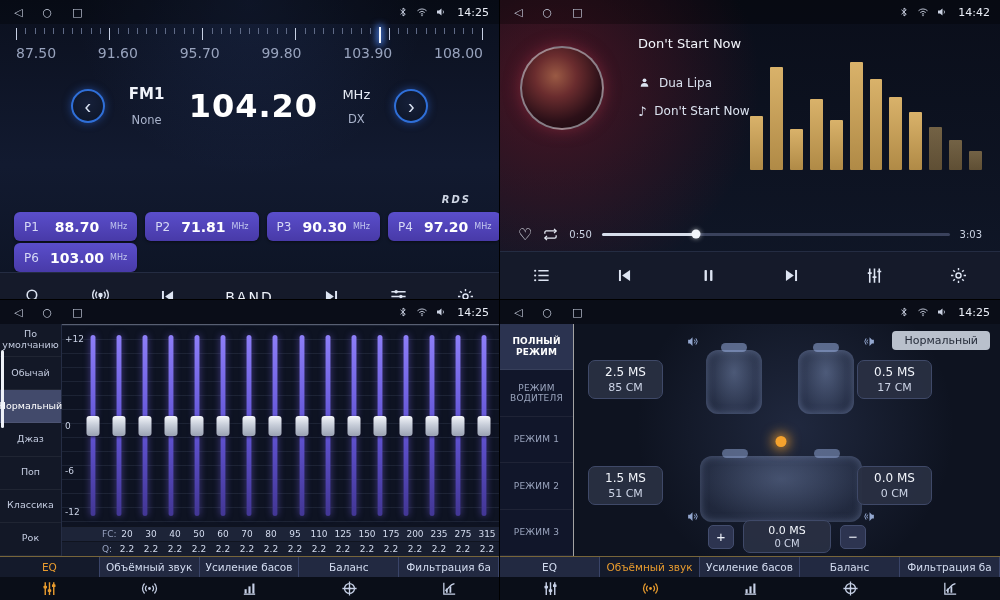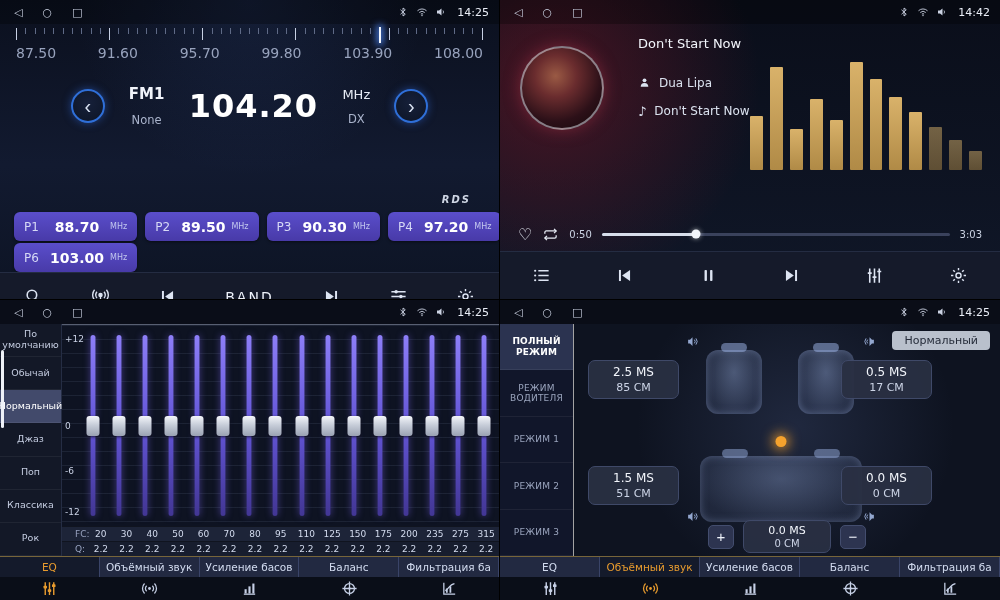--- a/index.html
+++ b/index.html
@@ -104,21 +104,21 @@
   .vtrack { position:absolute; left:50%; top:0; bottom:0; width:5px; transform:translateX(-50%);
             border-radius:3px; background:linear-gradient(180deg,#8d7ef8 0%,#6355d6 50%,#423694 100%);
             box-shadow:0 0 7px rgba(125,105,250,.5); }
   .vknob { position:absolute; left:50%; width:13px; height:20px; border-radius:3px;
            transform:translate(-50%,-50%); cursor:grab;
            background:linear-gradient(180deg,#f4f6fa 0%,#c7cdd9 45%,#9aa2b2 100%);
            box-shadow:0 1px 3px rgba(0,0,0,.7); }
   .fcrow { height:15px; flex:none; display:flex; align-items:center; background:#1d2438;
            font-size:9px; border-top:1px solid #10141f; }
   .fcrow.qrow { background:#171d2e; }
-  .rl { width:26px; flex:none; padding-left:13px; color:#97a2bf; }
+  .rl { width:26px; flex:none; padding-left:13px; color:#97a2bf;margin-left:27px; }
   .cells { flex:1; display:flex; }
   .cells span { flex:1; text-align:center; color:#d3dbee; }
 
   
   .tabbar { height:44px; flex:none; display:flex; flex-direction:column; border-top:1px solid #77653a; }
   .tabtexts { height:20px; display:grid; grid-template-columns:repeat(5,1fr); background:#222941; }
   .tabtext { display:flex; align-items:center; justify-content:center; font-size:10.5px; color:#d3dcf0;
              border-right:1px solid #3a4468; overflow:hidden; white-space:nowrap; cursor:pointer; }
   .tabtext.active { background:#141a2b; color:#e89b2e; }
   .tabicons { flex:1; display:grid; grid-template-columns:repeat(5,1fr); background:#0a0e18; }
@@ -148,21 +148,21 @@
            box-shadow:inset 0 0 9px rgba(165,185,235,.35); }
   .bench::before,.bench::after { content:""; position:absolute; top:-7px; width:26px; height:9px;
            border-radius:5px; background:rgba(150,172,220,.5); }
   .bench::before { left:22px; } .bench::after { right:22px; }
   .hotspot { position:absolute; left:50%; top:96px; transform:translateX(-50%); width:11px; height:11px;
              border-radius:50%; background:#f5a22d; box-shadow:0 0 12px 3px rgba(245,162,45,.75); }
   .spk { position:absolute; color:#93a7cf; cursor:pointer; } .spk svg { width:15px; height:15px; }
   .spk.tl { left:-13px; top:-6px; } .spk.tr { right:-13px; top:-6px; transform:scaleX(-1); }
   .spk.bl { left:-13px; bottom:10px; } .spk.br { right:-13px; bottom:10px; transform:scaleX(-1); }
   .spk.sub { left:50%; bottom:-13px; transform:translateX(-50%); }
-  .dbox { position:absolute; width:91px; border-radius:7px; background:rgba(41,47,66,.95);
+  .dbox { position:absolute; width:75px; border-radius:7px; background:rgba(41,47,66,.95);
           border:1px solid #3f4968; text-align:center; padding:4px 0; cursor:pointer; }
   .dbox .ms { font-size:12px; color:#f2f5fb; }
   .dbox .cm { font-size:11px; color:#ccd4e6; margin-top:2px; }
   .dbox.posfl { left:14px; top:36px; } .dbox.posfr { right:68px; top:36px; }
   .dbox.posrl { left:14px; top:142px; } .dbox.posrr { right:68px; top:142px; }
   .adjrow { position:absolute; left:50%; bottom:3px; transform:translateX(-50%);
             display:flex; align-items:center; gap:9px; }
   .adjbtn { width:26px; height:24px; border-radius:5px; background:#2d3450; border:1px solid #434d6e;
             color:#eef2fa; font-size:15px; display:flex; align-items:center; justify-content:center; cursor:pointer; }
   .adjval { width:88px; border-radius:7px; background:rgba(41,47,66,.95); border:1px solid #3f4968;
@@ -290,21 +290,21 @@
 
     <div class="rds">RDS</div>
     <div class="presets" id="radio-presets">
         <div class="preset">
           <span class="pl">P1</span>
           <span class="pf">88.70</span>
           <span class="pu">MHz</span>
         </div>
         <div class="preset">
           <span class="pl">P2</span>
-          <span class="pf">89.50</span>
+          <span class="pf">71.81</span>
           <span class="pu">MHz</span>
         </div>
         <div class="preset">
           <span class="pl">P3</span>
           <span class="pf">90.30</span>
           <span class="pu">MHz</span>
         </div>
         <div class="preset">
           <span class="pl">P4</span>
           <span class="pf">97.20</span>

